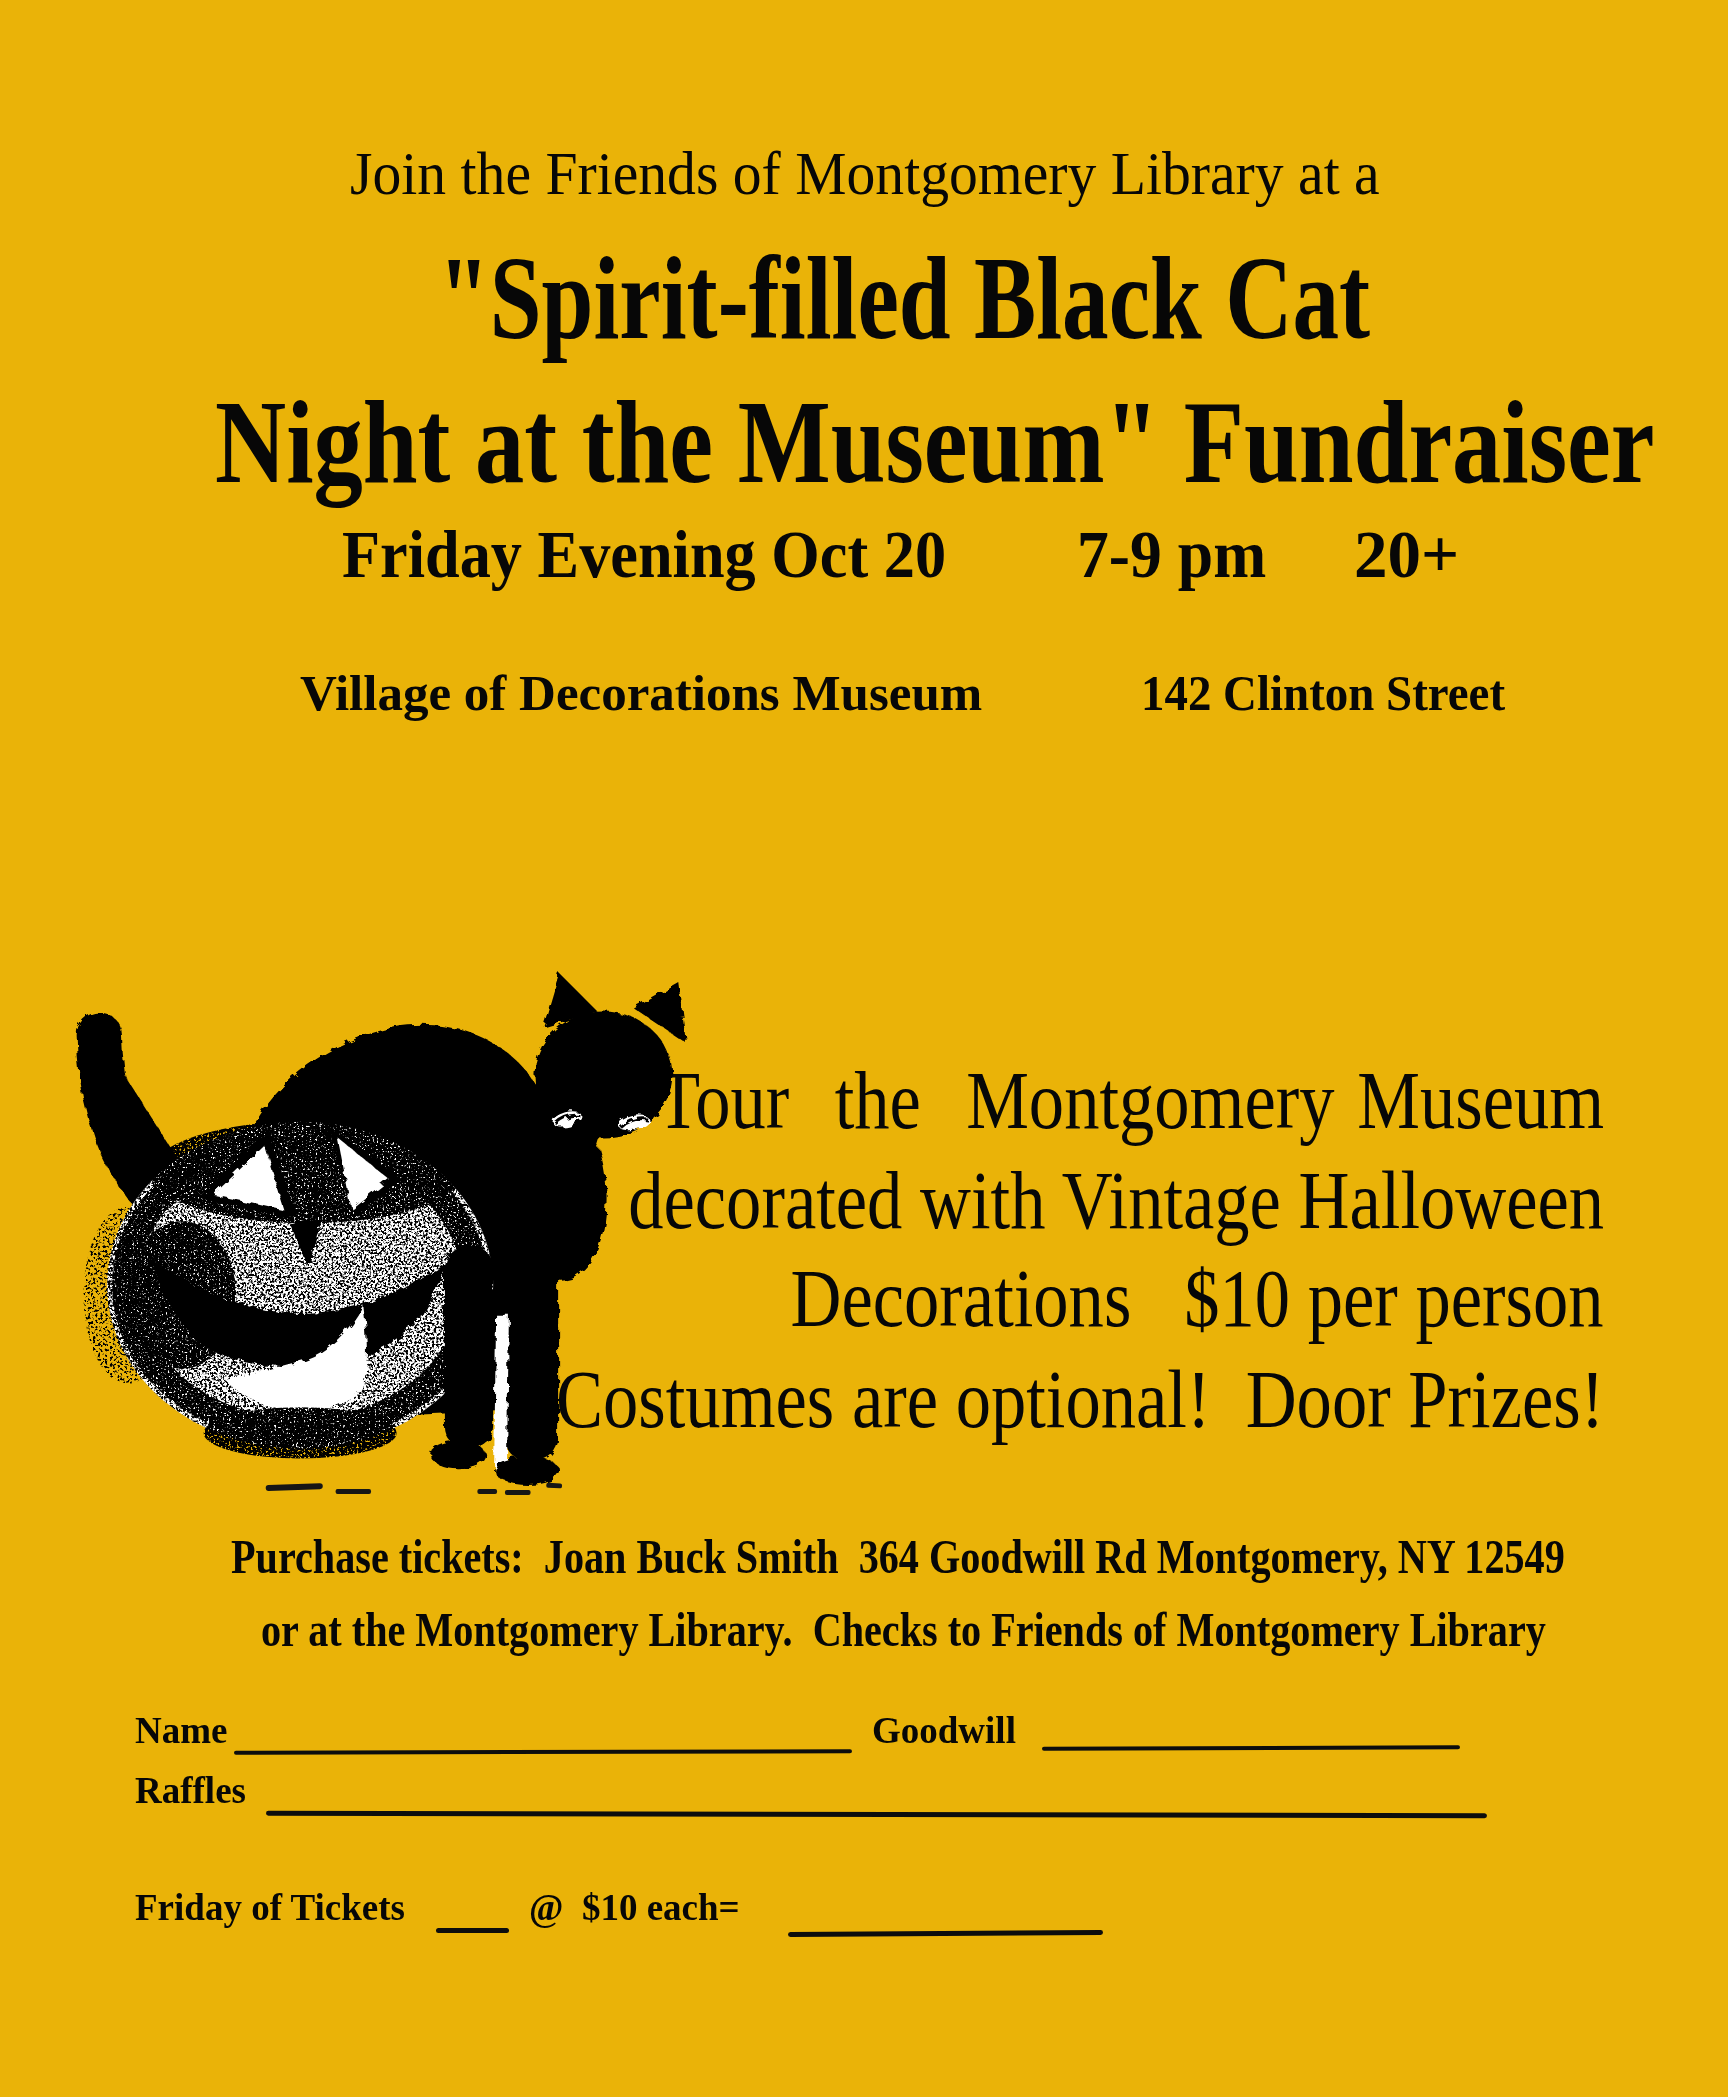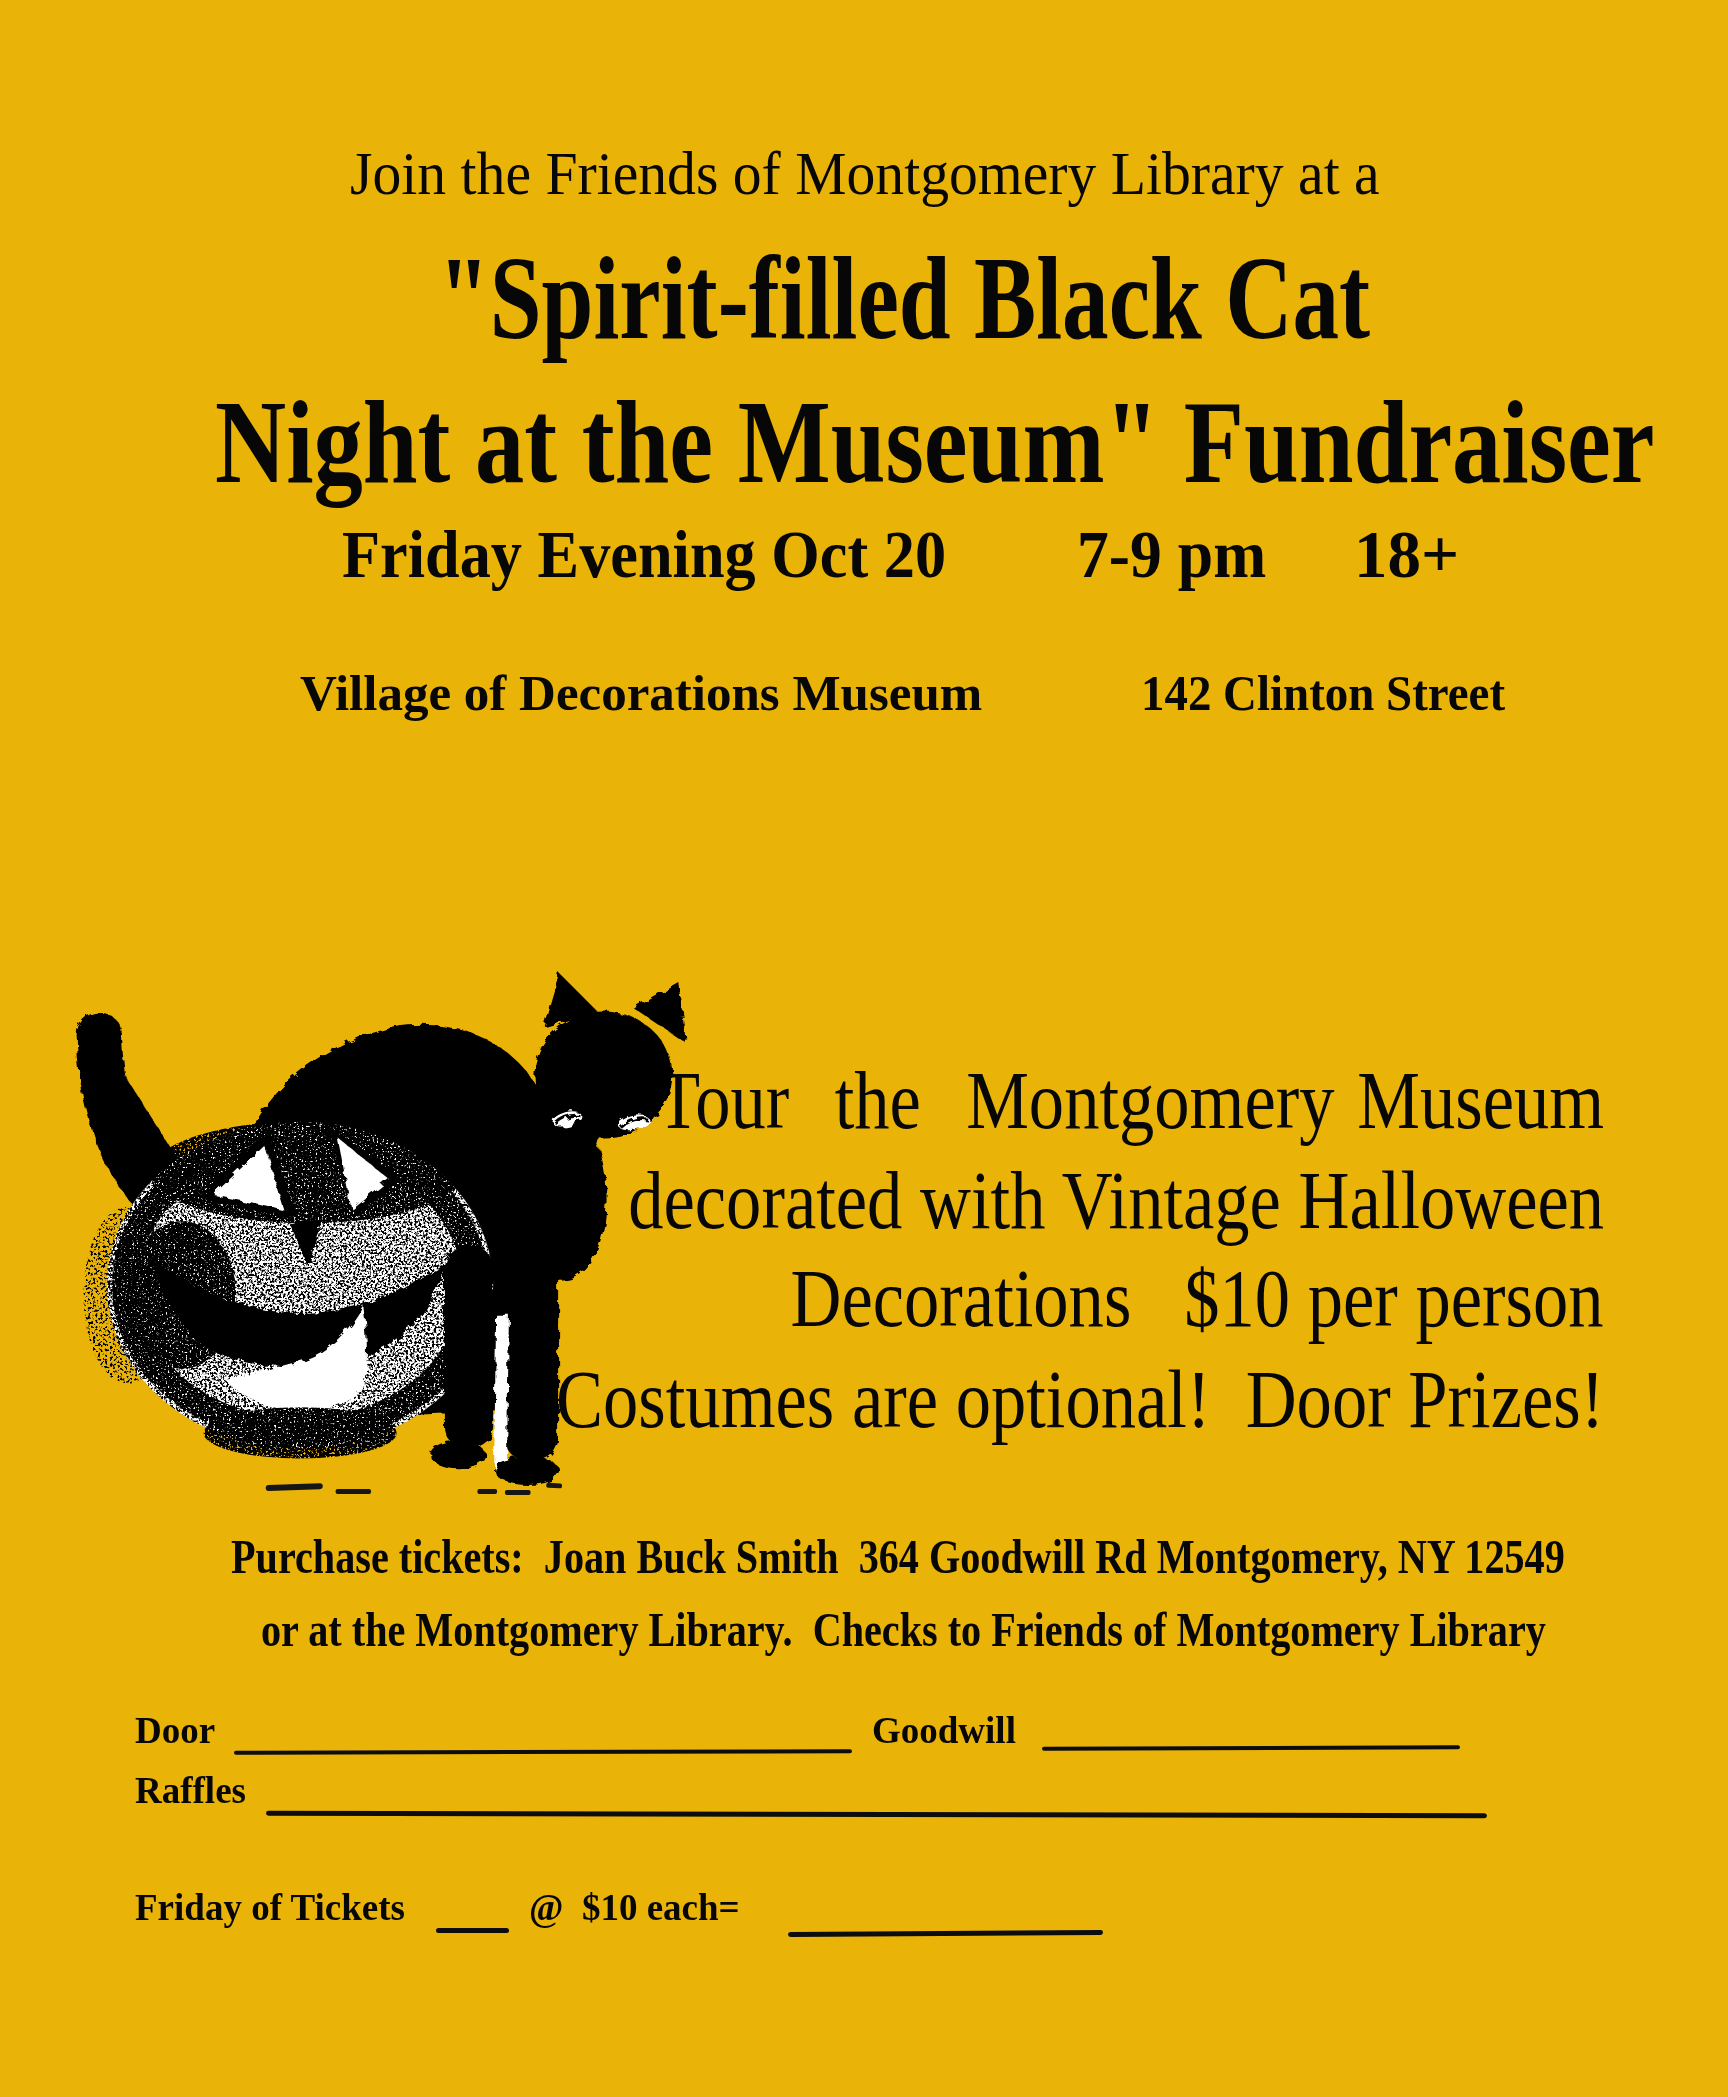--- a/index.html
+++ b/index.html
@@ -34,21 +34,21 @@
 
 <div class="page">
 
   <div class="t" style="left:350px; top:142px; font-size:62px; transform:scaleX(0.93);">Join the Friends of Montgomery Library at a</div>
 
   <div class="t bold" style="left:438px; top:240px; font-size:118px; transform:scaleX(0.79);">"Spirit-filled Black Cat</div>
   <div class="t bold" style="left:215px; top:384px; font-size:118px; transform:scaleX(0.835);">Night at the Museum" Fundraiser</div>
 
   <div class="t bold" style="left:342px; top:521px; font-size:67px; transform:scaleX(0.93);">Friday Evening Oct 20</div>
   <div class="t bold" style="left:1077px; top:521px; font-size:67px; transform:scaleX(0.95);">7-9 pm</div>
-  <div class="t bold" style="left:1354px; top:521px; font-size:67px;">18+</div>
+  <div class="t bold" style="left:1354px; top:521px; font-size:67px;">20+</div>
 
   <div class="t bold" style="left:300px; top:668px; font-size:51px;">Village of Decorations Museum</div>
   <div class="t bold" style="left:1141px; top:668px; font-size:51px; transform:scaleX(0.92);">142 Clinton Street</div>
 
 
   <div class="t right" style="right:125px; top:1059px; font-size:83px; transform:scaleX(0.85); word-spacing:5.9px;">Tour  the  Montgomery Museum</div>
   <div class="t right" style="right:125px; top:1159px; font-size:83px; transform:scaleX(0.85);">decorated with Vintage Halloween</div>
   <div class="t right" style="right:125px; top:1257px; font-size:83px; transform:scaleX(0.85);">Decorations   $10 per person</div>
   <div class="t right" style="right:125px; top:1358px; font-size:83px; transform:scaleX(0.85);">Costumes are optional!  Door Prizes!</div>
 
@@ -134,21 +134,21 @@
       <rect x="286" y="527" width="36" height="5" rx="2"></rect>
       <rect x="430" y="527" width="20" height="5" rx="2"></rect>
       <rect x="458" y="528" width="26" height="5" rx="2"></rect>
       <rect x="500" y="521" width="16" height="5" rx="2" transform="rotate(3 508 523)"></rect>
     </g>
   </svg>
 
   <div class="t bold" style="left:231px; top:1532px; font-size:49px; transform:scaleX(0.82);">Purchase tickets:  Joan Buck Smith  364 Goodwill Rd Montgomery, NY 12549</div>
   <div class="t bold" style="left:261px; top:1605px; font-size:49px; transform:scaleX(0.82);">or at the Montgomery Library.  Checks to Friends of Montgomery Library</div>
 
-  <div class="t bold" style="left:135px; top:1712px; font-size:37px;">Door</div>
+  <div class="t bold" style="left:135px; top:1712px; font-size:37px;">Name</div>
   <div class="rule" style="left:234px; top:1750px; width:618px; transform:rotate(-0.15deg);"></div>
 
   <div class="t bold" style="left:872px; top:1712px; font-size:37px;">Goodwill</div>
   <div class="rule" style="left:1042px; top:1746px; width:418px; transform:rotate(-0.2deg);"></div>
 
   <div class="t bold" style="left:135px; top:1772px; font-size:37px;">Raffles</div>
   <div class="rule" style="left:266px; top:1812px; width:1221px; height:4.9px; transform:rotate(0.12deg);"></div>
 
   <div class="t bold" style="left:135px; top:1889px; font-size:37px;">Friday of Tickets</div>
   <div class="rule" style="left:436px; top:1928px; width:73px; height:4.9px;"></div>

